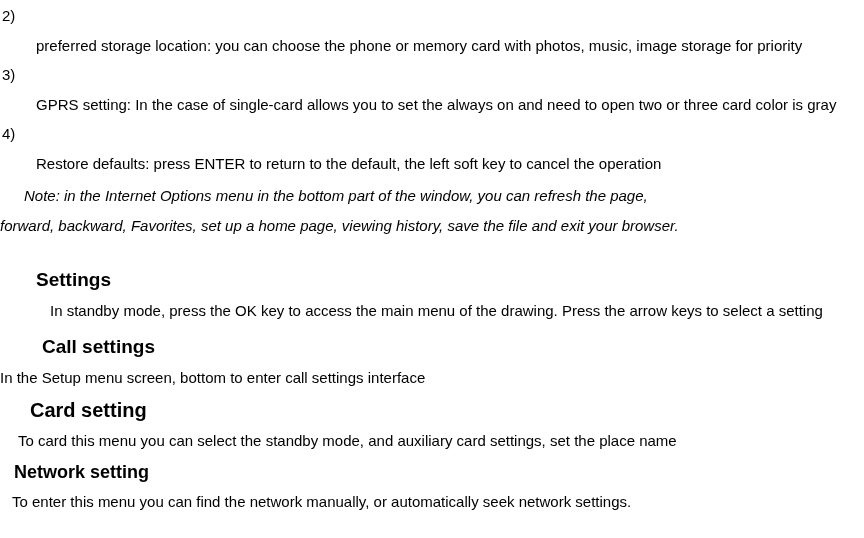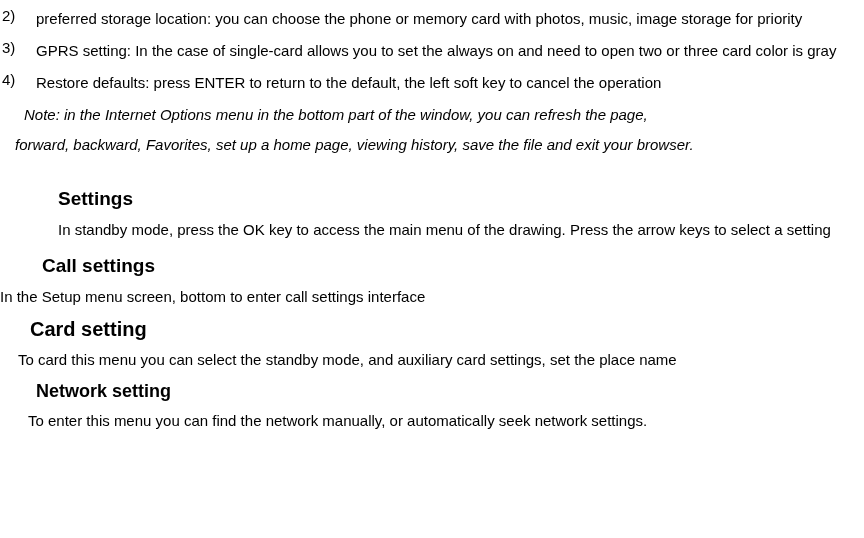--- a/index.html
+++ b/index.html
@@ -24,48 +24,48 @@
     }
     .list-num {
       width: 36px;
       padding-left: 2px;
       flex-shrink: 0;
     }
     .list-content {
       flex: 1;
       text-align: justify;
       line-height: 2.0;
+      margin-top: 27px;
     }
     .note {
       font-style: italic;
       text-align: justify;
       margin-top: 2px;
       padding-left: 24px;
       line-height: 2.0;
     }
     .note-cont {
       font-style: italic;
       text-align: justify;
       line-height: 2.0;
-      padding-left: 15px;
+      padding-left: 0;
     }
     .settings-h {
       font-weight: bold;
       font-size: 19px;
       margin-top: 24px;
-      margin-left: 58px;
+      margin-left: 36px;
     }
     .settings-p {
       text-align: justify;
       line-height: 1.8;
       margin-top: 2px;
     }
     .settings-p-indent {
       text-indent: 50px;
-      padding-left: 8px;
     }
     .call-h {
       font-weight: bold;
       font-size: 19px;
       margin-left: 42px;
       margin-top: 8px;
     }
     .call-p {
       margin-top: 2px;
       line-height: 1.7;
@@ -77,25 +77,25 @@
       margin-top: 4px;
     }
     .card-p {
       margin-left: 18px;
       margin-top: 2px;
       line-height: 1.7;
     }
     .net-h {
       font-weight: bold;
       font-size: 18px;
-      margin-left: 36px;
+      margin-left: 14px;
       margin-top: 4px;
     }
     .net-p {
-      margin-left: 28px;
+      margin-left: 12px;
       margin-top: 2px;
       line-height: 1.7;
     }
   </style>
 </head>
 <body>
 
 <div class="list-item">
   <div class="list-num">2)</div>
   <div class="list-content">preferred storage location: you can choose the phone or memory card with photos, music, image storage for priority</div>

